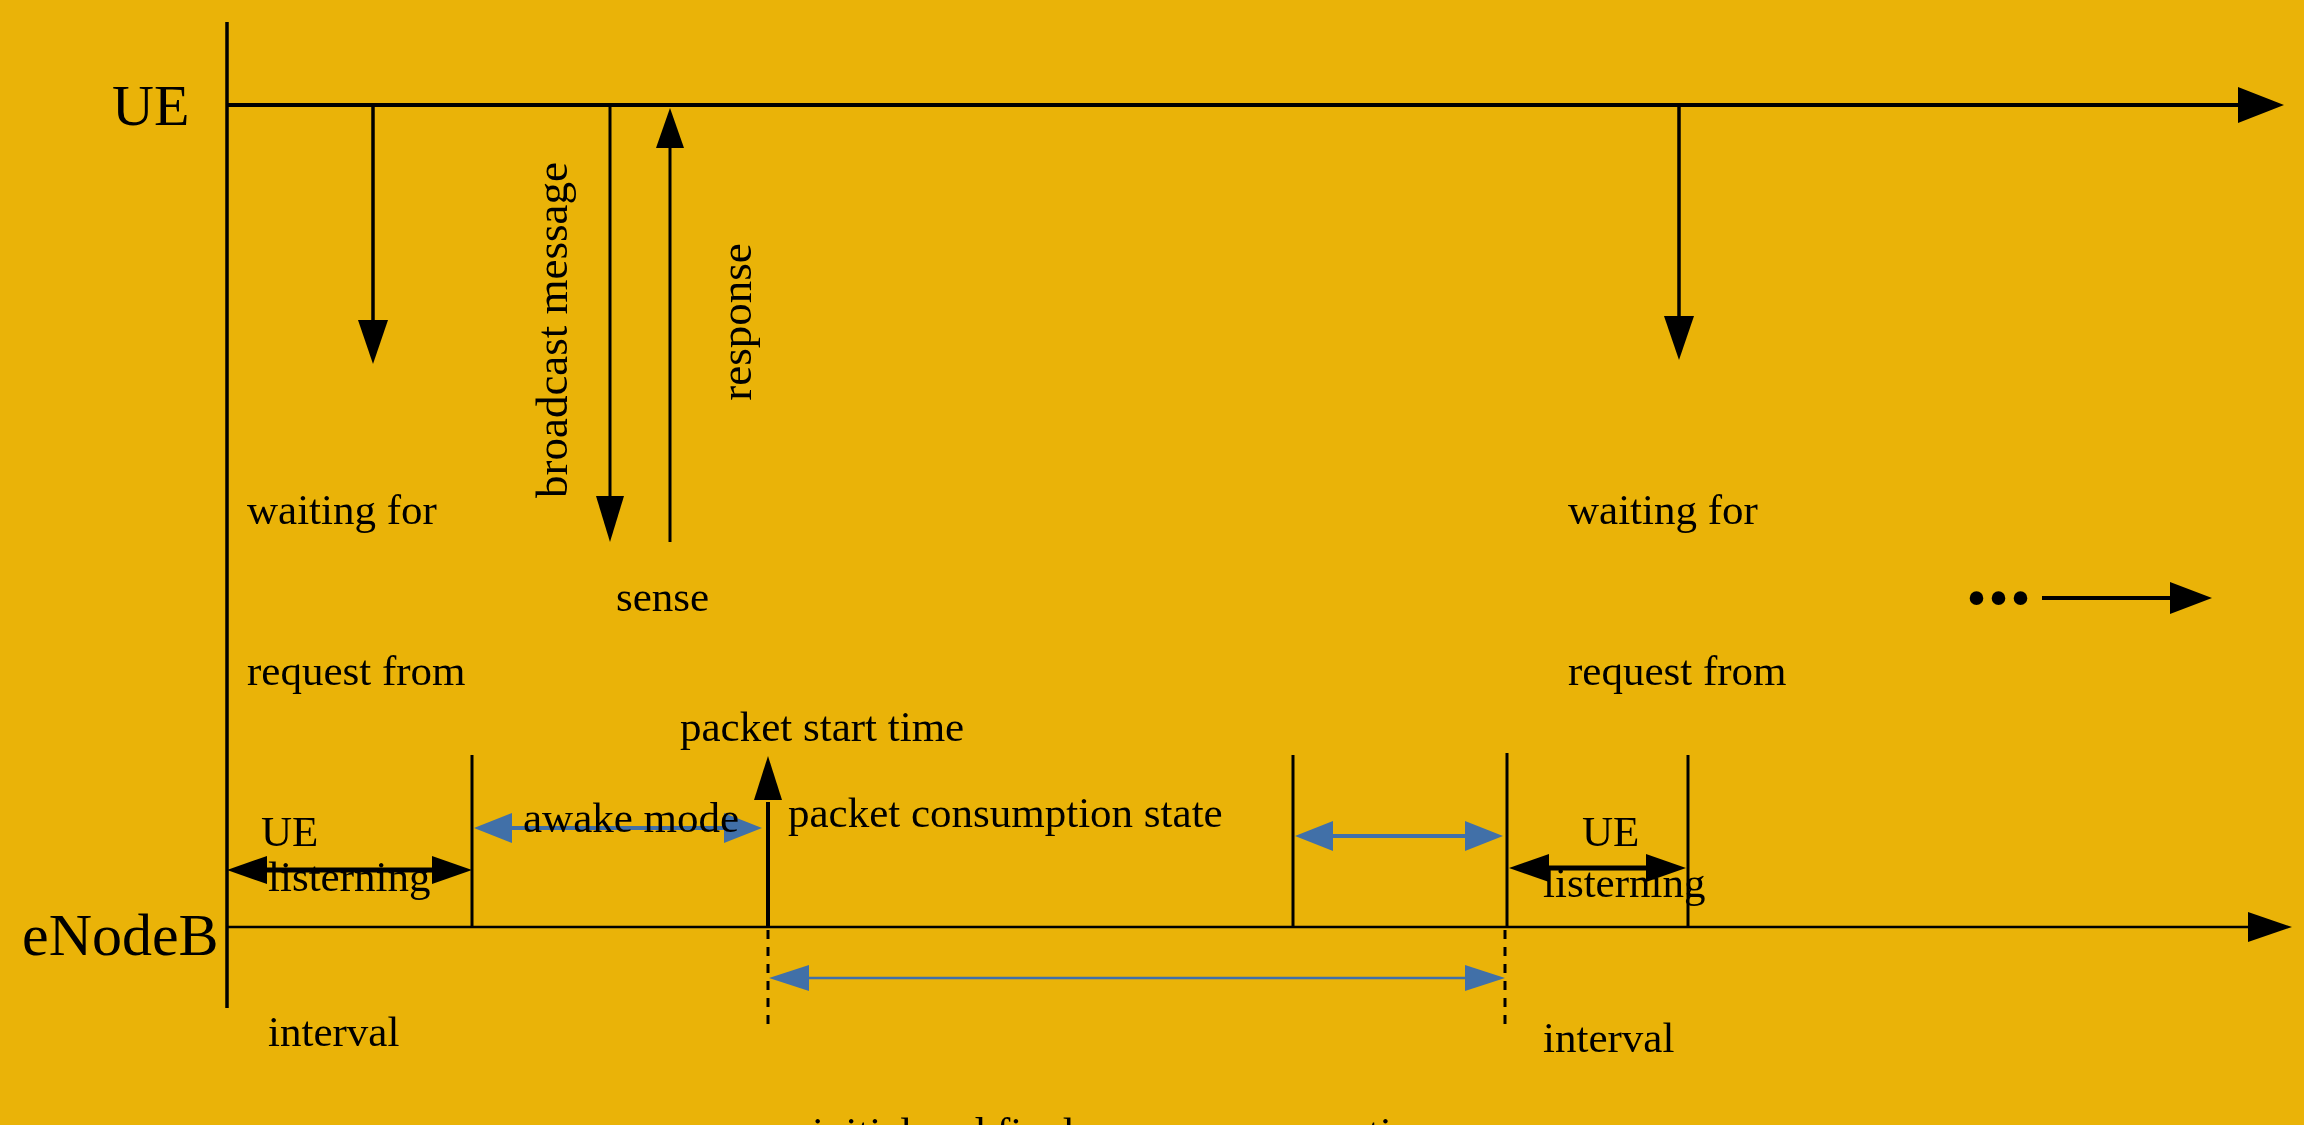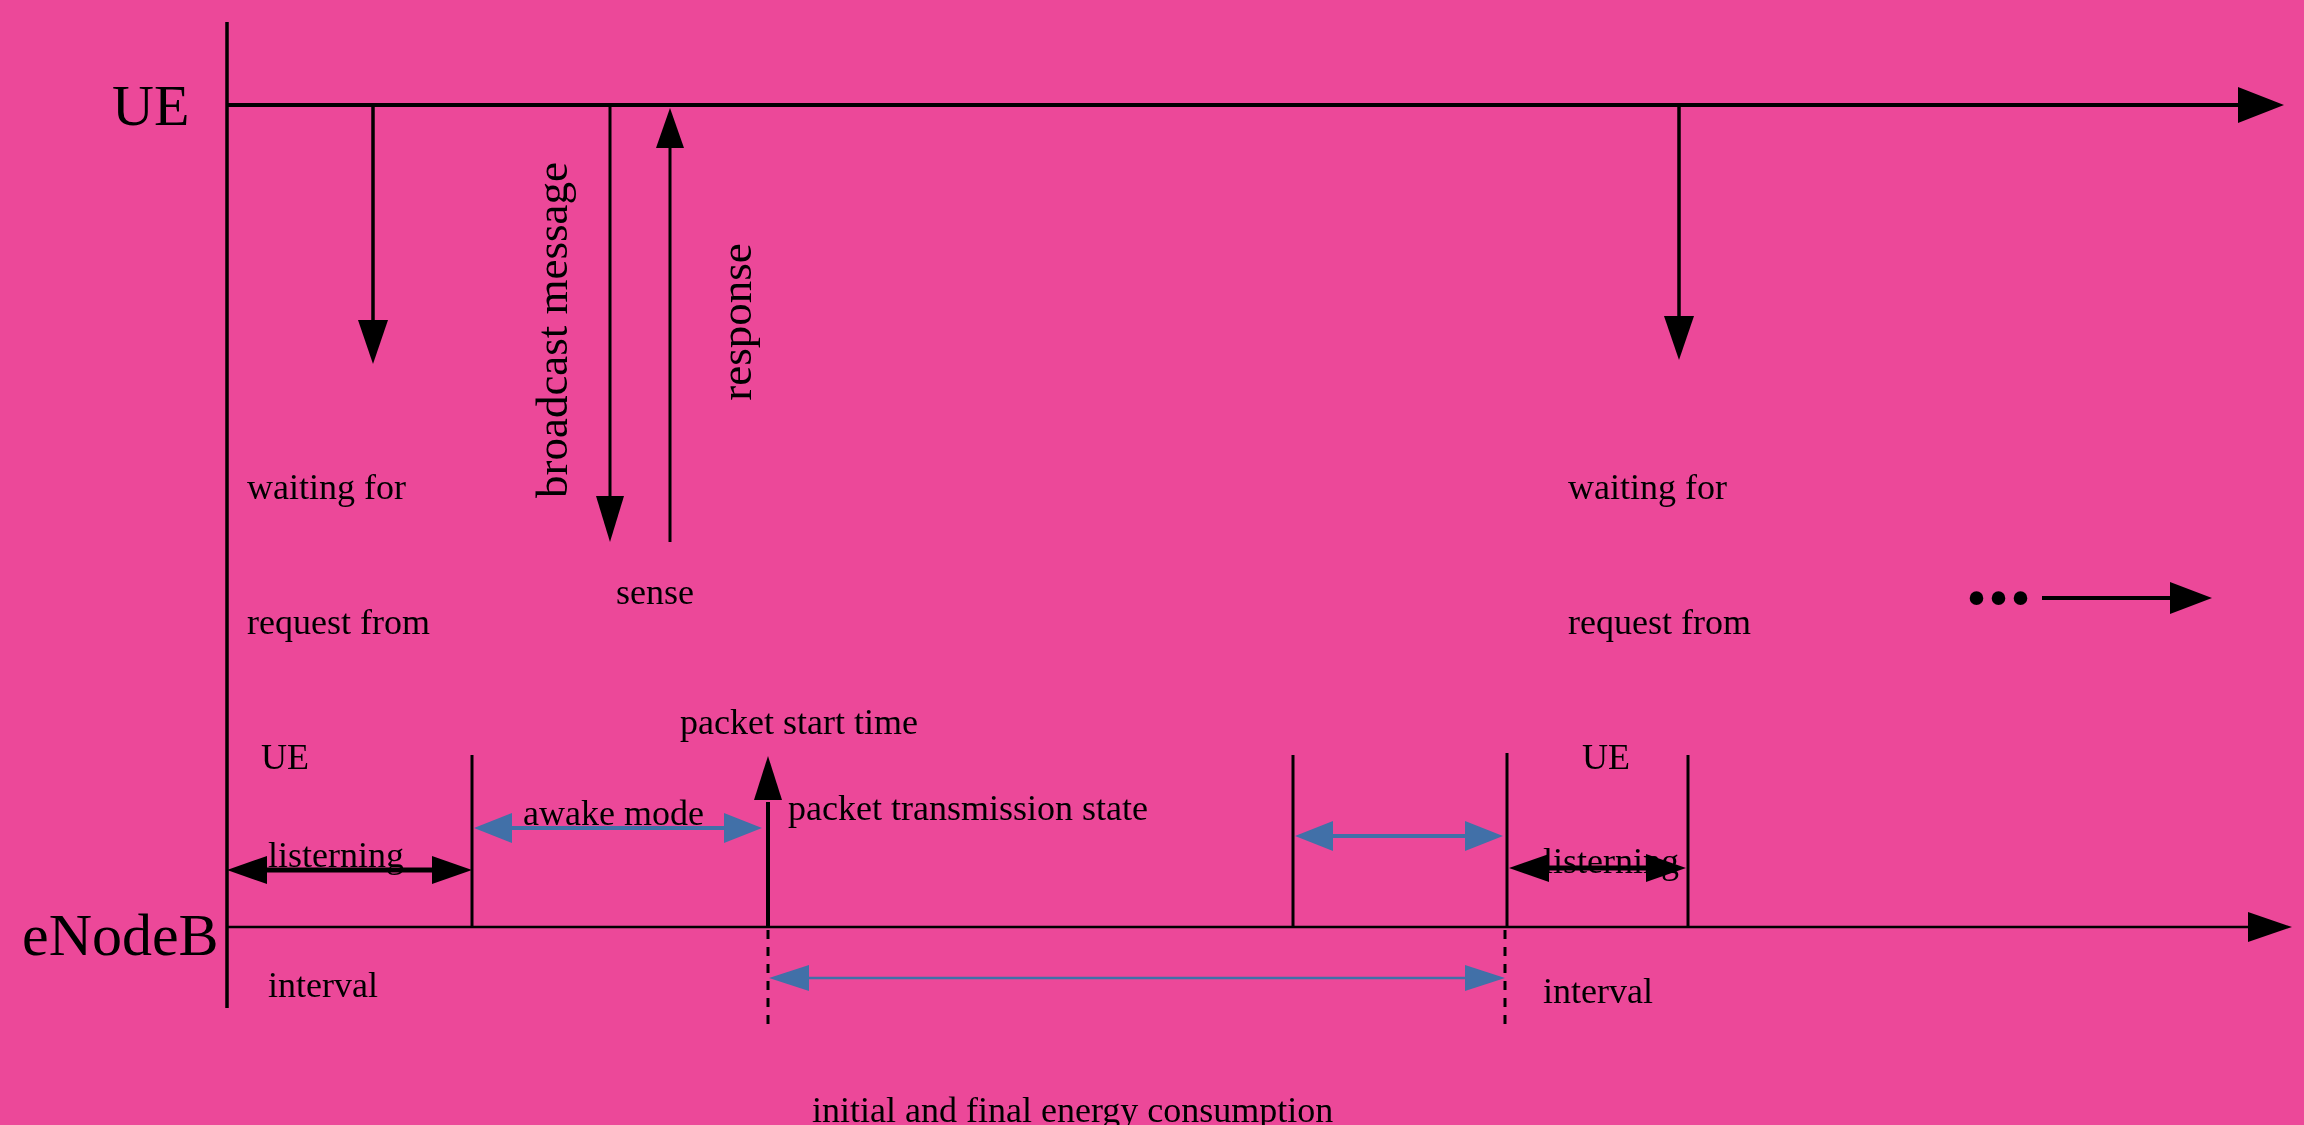--- a/index.html
+++ b/index.html
@@ -1,19 +1,19 @@
 <!DOCTYPE html>
 <html><head>
 <meta charset="utf-8">
 <style>
   html,body{margin:0;padding:0;background:#ffffff;}
-  #canvas{position:relative;width:2304px;height:1125px;background:#ec4899;overflow:hidden;
+  #canvas{position:relative;width:2304px;height:1125px;background:#eab308;overflow:hidden;
           font-family:"Liberation Serif","DejaVu Serif",serif;color:#000;}
   #arrows{position:absolute;left:0;top:0;width:2304px;height:1125px;}
-  .lbl{position:absolute;font-size:36px;line-height:1.25;white-space:pre;color:#000;}
+  .lbl{position:absolute;font-size:43px;line-height:1.25;white-space:pre;color:#000;}
   .lbl2{line-height:1.2;}
   .actor{font-size:58px;line-height:1;}
   .actor-enb{font-size:60px;line-height:1;}
   .rot{position:absolute;font-size:45px;line-height:1;white-space:nowrap;
        transform:translate(-50%,-50%) rotate(-90deg);}
   .indent{margin-left:14px;}
   .dots{position:absolute;font-size:84px;font-weight:bold;line-height:1;letter-spacing:1px;}
 </style>
 </head>
 <body>
@@ -139,21 +139,21 @@
 
   <div class="lbl" style="left:660px;top:700px;margin-left:20px;">packet start time</div>
 
   <div class="lbl lbl2" style="left:268px;top:748px;">
     <div>listerning</div>
     <div>interval</div>
   </div>
 
   <div class="lbl" style="left:502px;top:791px;margin-left:21px;">awake mode</div>
 
-  <div class="lbl" style="left:788px;top:786px;">packet transmission state</div>
+  <div class="lbl" style="left:788px;top:786px;">packet consumption state</div>
 
 
   <div class="lbl lbl2" style="left:1543px;top:754px;">
     <div>listerning</div>
     <div>interval</div>
   </div>
 
   <div class="lbl" style="left:812px;top:998px;">
     <div>initial and final energy consumption</div>
     

